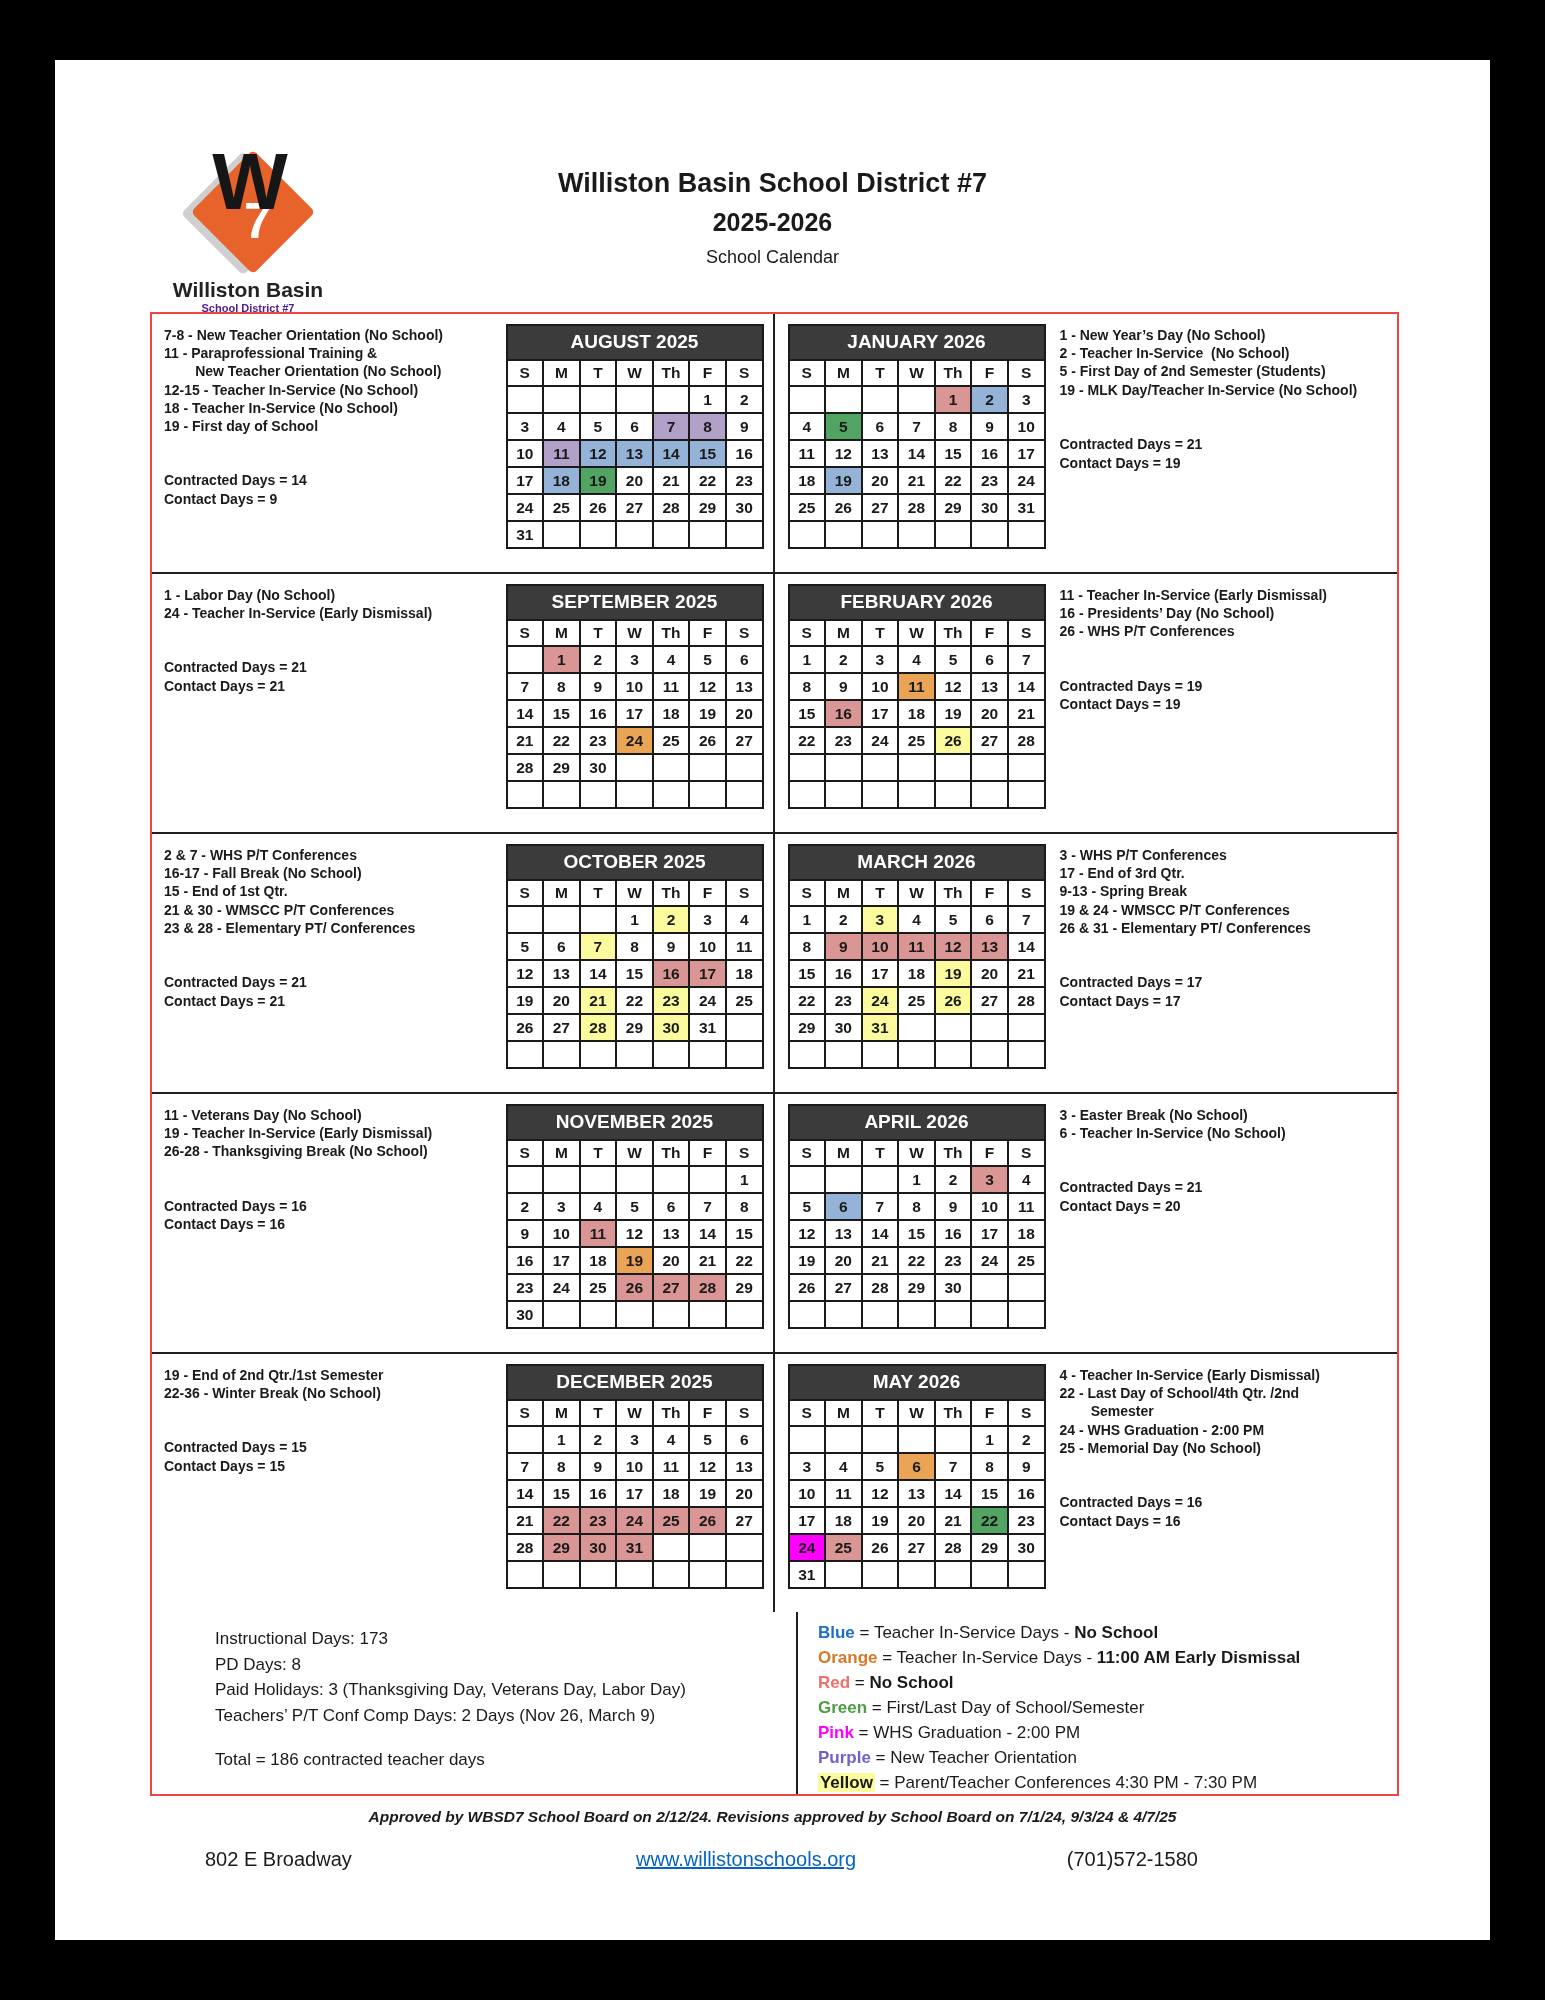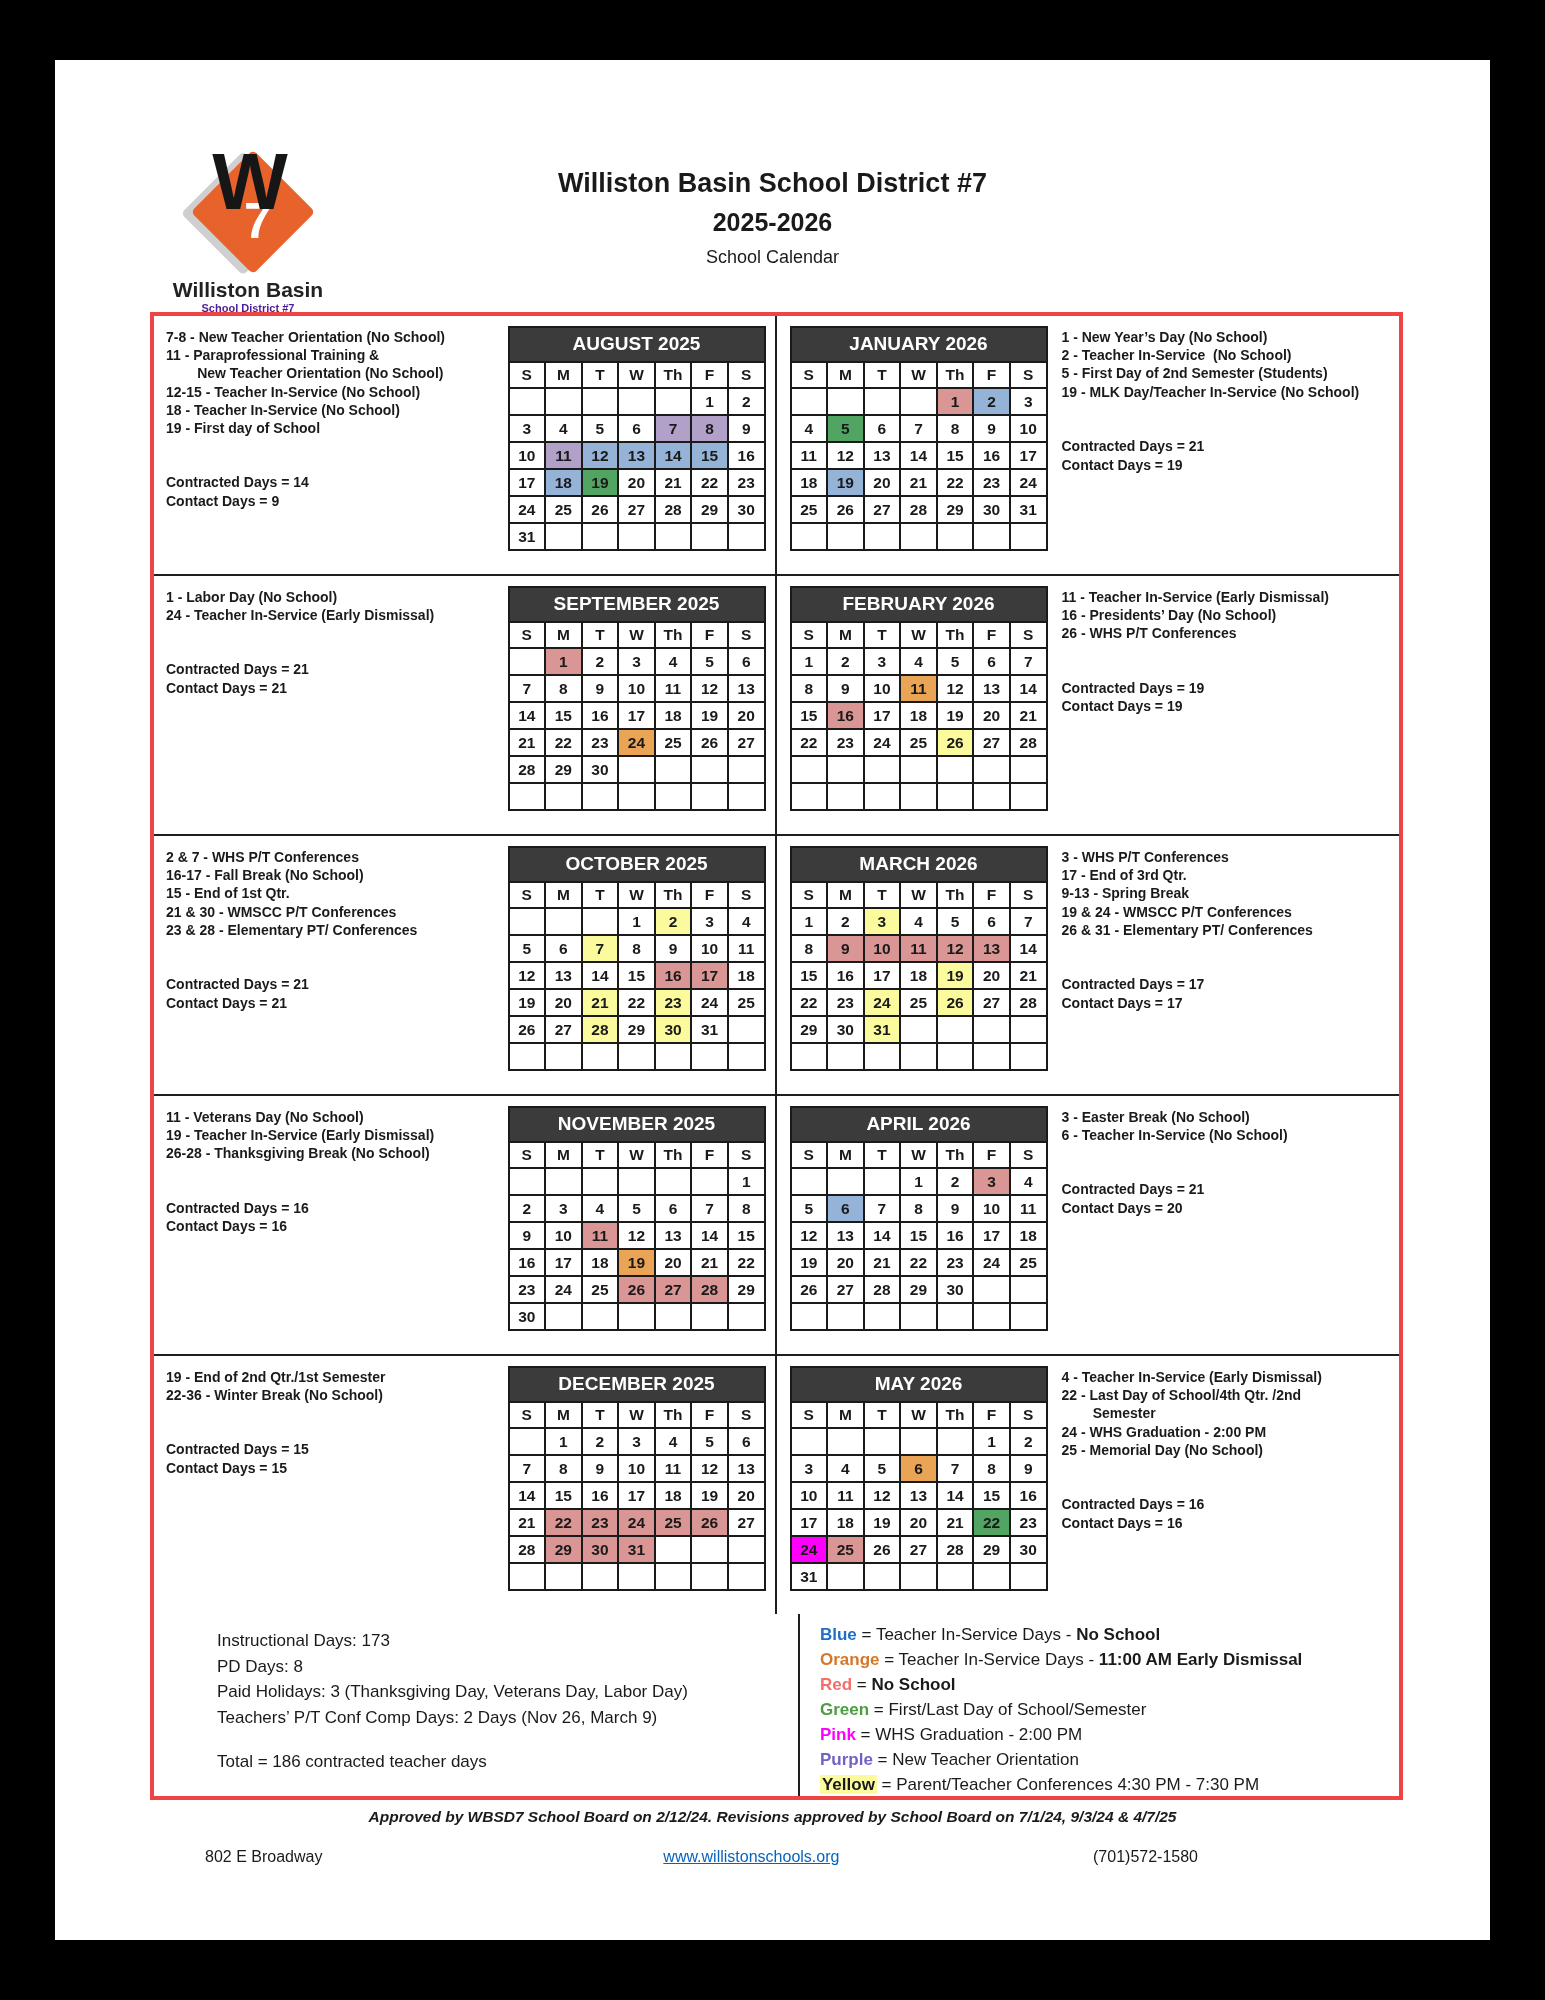--- a/index.html
+++ b/index.html
@@ -20,21 +20,21 @@
           font-size:50px;font-weight:700;color:#ffffff;line-height:1;}
   .logo-name{font-size:21px;font-weight:700;margin-top:4px;color:#222;}
   .logo-sub{font-size:11px;font-weight:700;color:#4c1d95;}
 
   .titles{position:absolute;left:0;top:108px;width:100%;text-align:center;}
   .main-title{font-size:27px;font-weight:bold;}
   .main-year{font-size:25px;font-weight:bold;margin-top:9px;}
   .main-sub{font-size:18px;margin-top:10px;}
 
   
-  .main-box{position:absolute;left:95px;top:252px;width:1245px;border:4px solid #ef4444;background:#fff;}
+  .main-box{position:absolute;left:95px;top:252px;width:1245px;border:2px solid #ef4444;background:#fff;}
   .band{display:flex;height:258px;border-bottom:2px solid #1f1f1f;overflow:hidden;}
   .band:last-of-type{border-bottom:none;}
   .half{width:50%;box-sizing:border-box;display:flex;}
   .left-half{border-right:2px solid #1f1f1f;padding:10px 9px 0 12px;}
   .right-half{padding:10px 12px 0 13px;}
   .notes{flex:1;padding-top:2px;}
   .notes-right{padding-left:14px;}
   .note-line{font-size:14px;font-weight:bold;line-height:1.3;white-space:pre-wrap;}
   .counts{margin-top:36px;}
   .count-line{font-size:14px;font-weight:bold;line-height:1.35;}
@@ -56,21 +56,21 @@
   .summary-line{font-size:17px;line-height:1.5;}
   .summary-total{font-size:17px;margin-top:22px;}
   .summary-right{width:50%;box-sizing:border-box;padding:9px 0 0 20px;}
   .legend-line{font-size:17px;line-height:1.47;}
   .legend-label{font-weight:bold;}
   .legend-bold{font-weight:bold;}
 
   
   .footer-approved{position:absolute;left:0;top:1748px;width:100%;text-align:center;
                    font-size:15.5px;font-weight:bold;font-style:italic;}
-  .footer-row{position:absolute;left:0;top:1788px;width:100%;height:24px;font-size:16px;}
+  .footer-row{position:absolute;left:0;top:1788px;width:100%;height:24px;font-size:20px;}
   .footer-address{position:absolute;left:150px;}
   .footer-website{position:absolute;left:50%;transform:translateX(-62%);
                   color:#0563C1;text-decoration:underline;cursor:pointer;}
   .footer-phone{position:absolute;right:292px;}
 </style>
 </head>
 <body>
 
 <div class="sheet">
 

